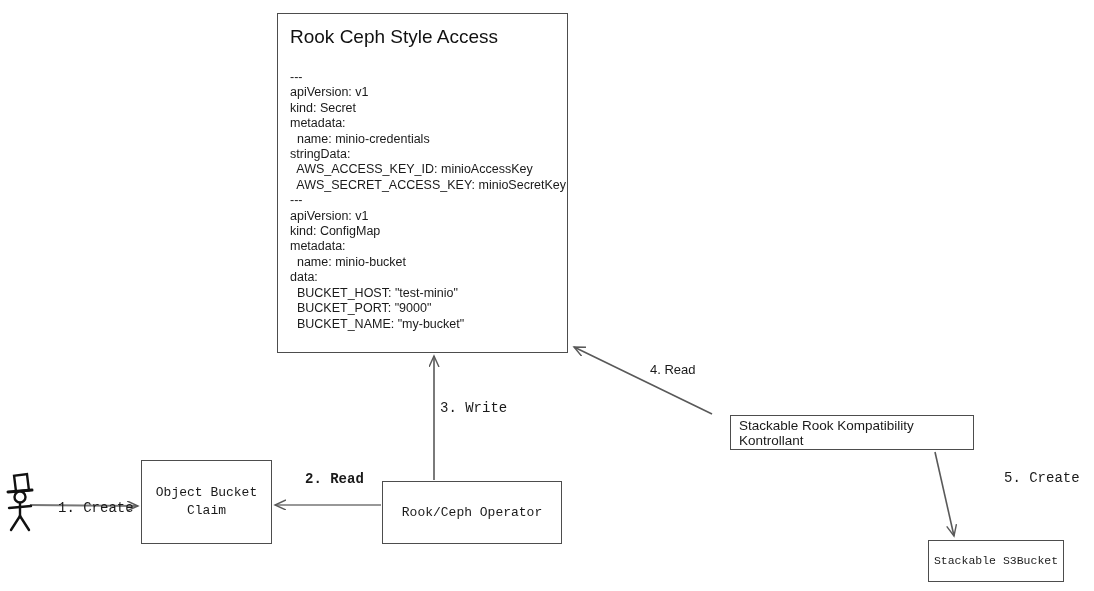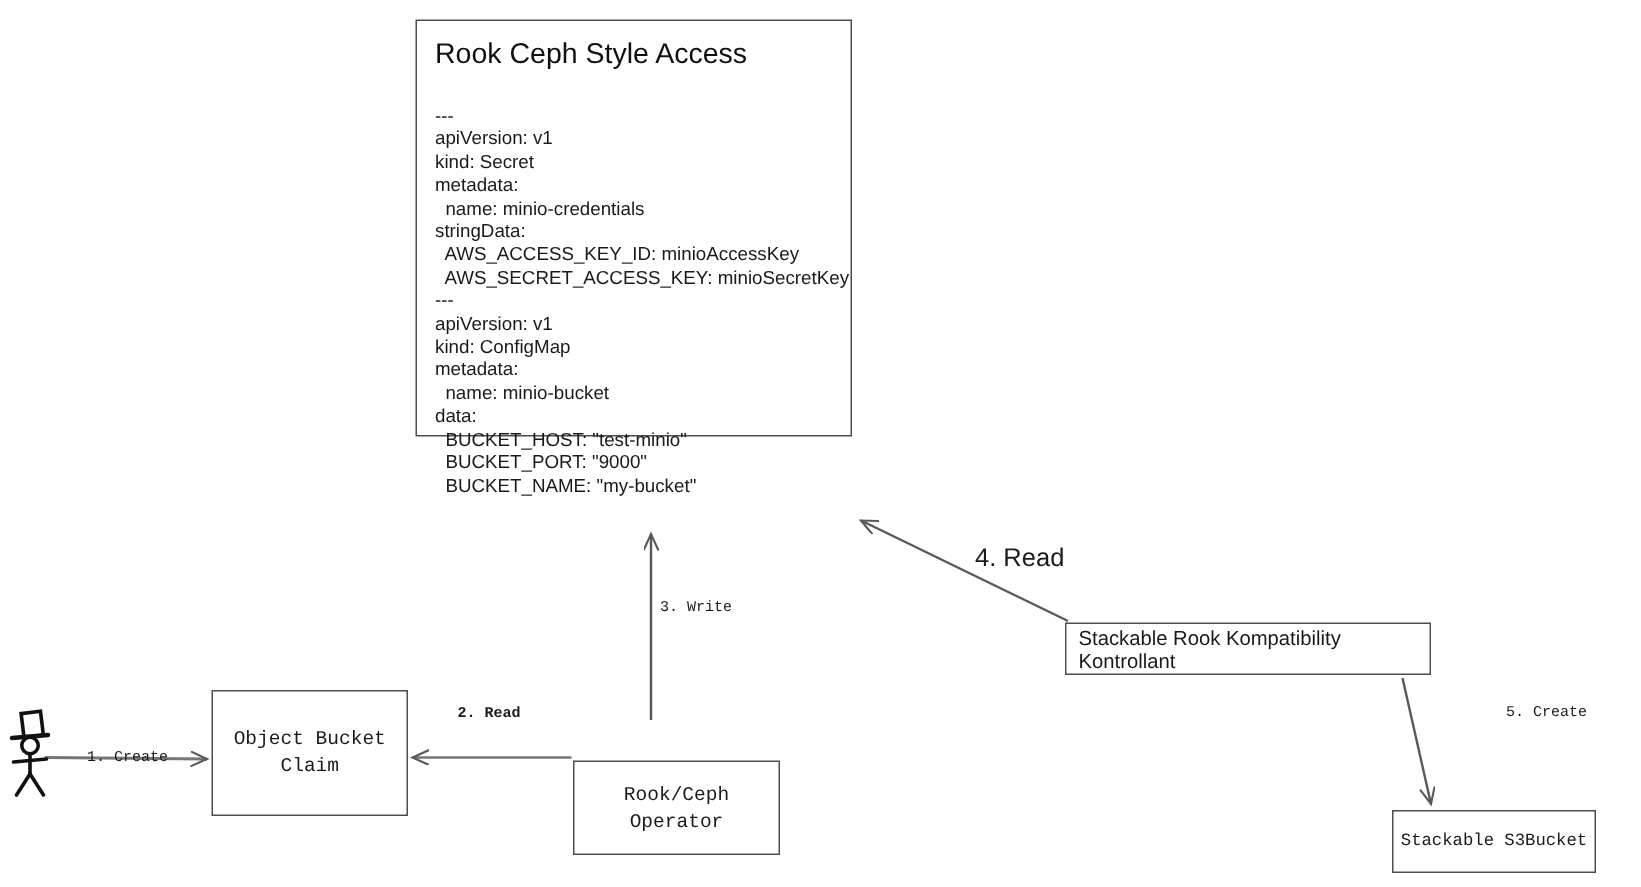--- a/index.html
+++ b/index.html
@@ -35,28 +35,29 @@
     justify-content: center;
     text-align: center;
     line-height: 1.35;
   }
   .node-sans {
     font-family: "Liberation Sans", sans-serif;
     display: flex;
     align-items: center;
     justify-content: flex-start;
     text-align: left;
+    margin-left: 20px;
   }
 
   
   #yaml-card {
     left: 277px;
     top: 13px;
     width: 291px;
-    height: 278px;
+    height: 340px;
     padding: 12px 10px 10px 12px;
   }
   #yaml-title {
     font-size: 19px;
     color: #111111;
     margin: 0 0 22px 0;
     font-weight: normal;
     white-space: pre;
   }
   #yaml-body {
@@ -73,24 +74,23 @@
     top: 460px;
     width: 131px;
     height: 84px;
     font-size: 13px;
   }
 
   
   #operator-node {
     left: 382px;
     top: 481px;
-    width: 138px;
+    width: 180px;
     height: 63px;
     font-size: 13px;
-    margin-top: 26px;
   }
 
   
   #srkk-node {
     left: 710px;
     top: 415px;
     width: 244px;
     height: 35px;
     font-size: 13.5px;
     padding-left: 8px;
@@ -102,27 +102,27 @@
     top: 540px;
     width: 136px;
     height: 42px;
     font-size: 11.5px;
   }
 
   
   .edge-label {
     position: absolute;
     font-family: "Liberation Mono", monospace;
-    font-size: 10px;
+    font-size: 14px;
     color: #1a1a1a;
     white-space: pre;
   }
   .edge-label-sans {
     font-family: "Liberation Sans", sans-serif;
-    font-size: 17px;
+    font-size: 13px;
   }
   #label-create-1 { left: 58px;  top: 474px; margin-top: 26px; }
   #label-read-2   { left: 305px; top: 471px; font-weight: bold; }
   #label-write-3  { left: 440px; top: 400px; }
   #label-read-4   { left: 650px; top: 362px; }
   #label-create-5 { left: 957px; top: 470px; margin-left: 47px; }
 
   #actor {
     position: absolute;
     left: 6px;

